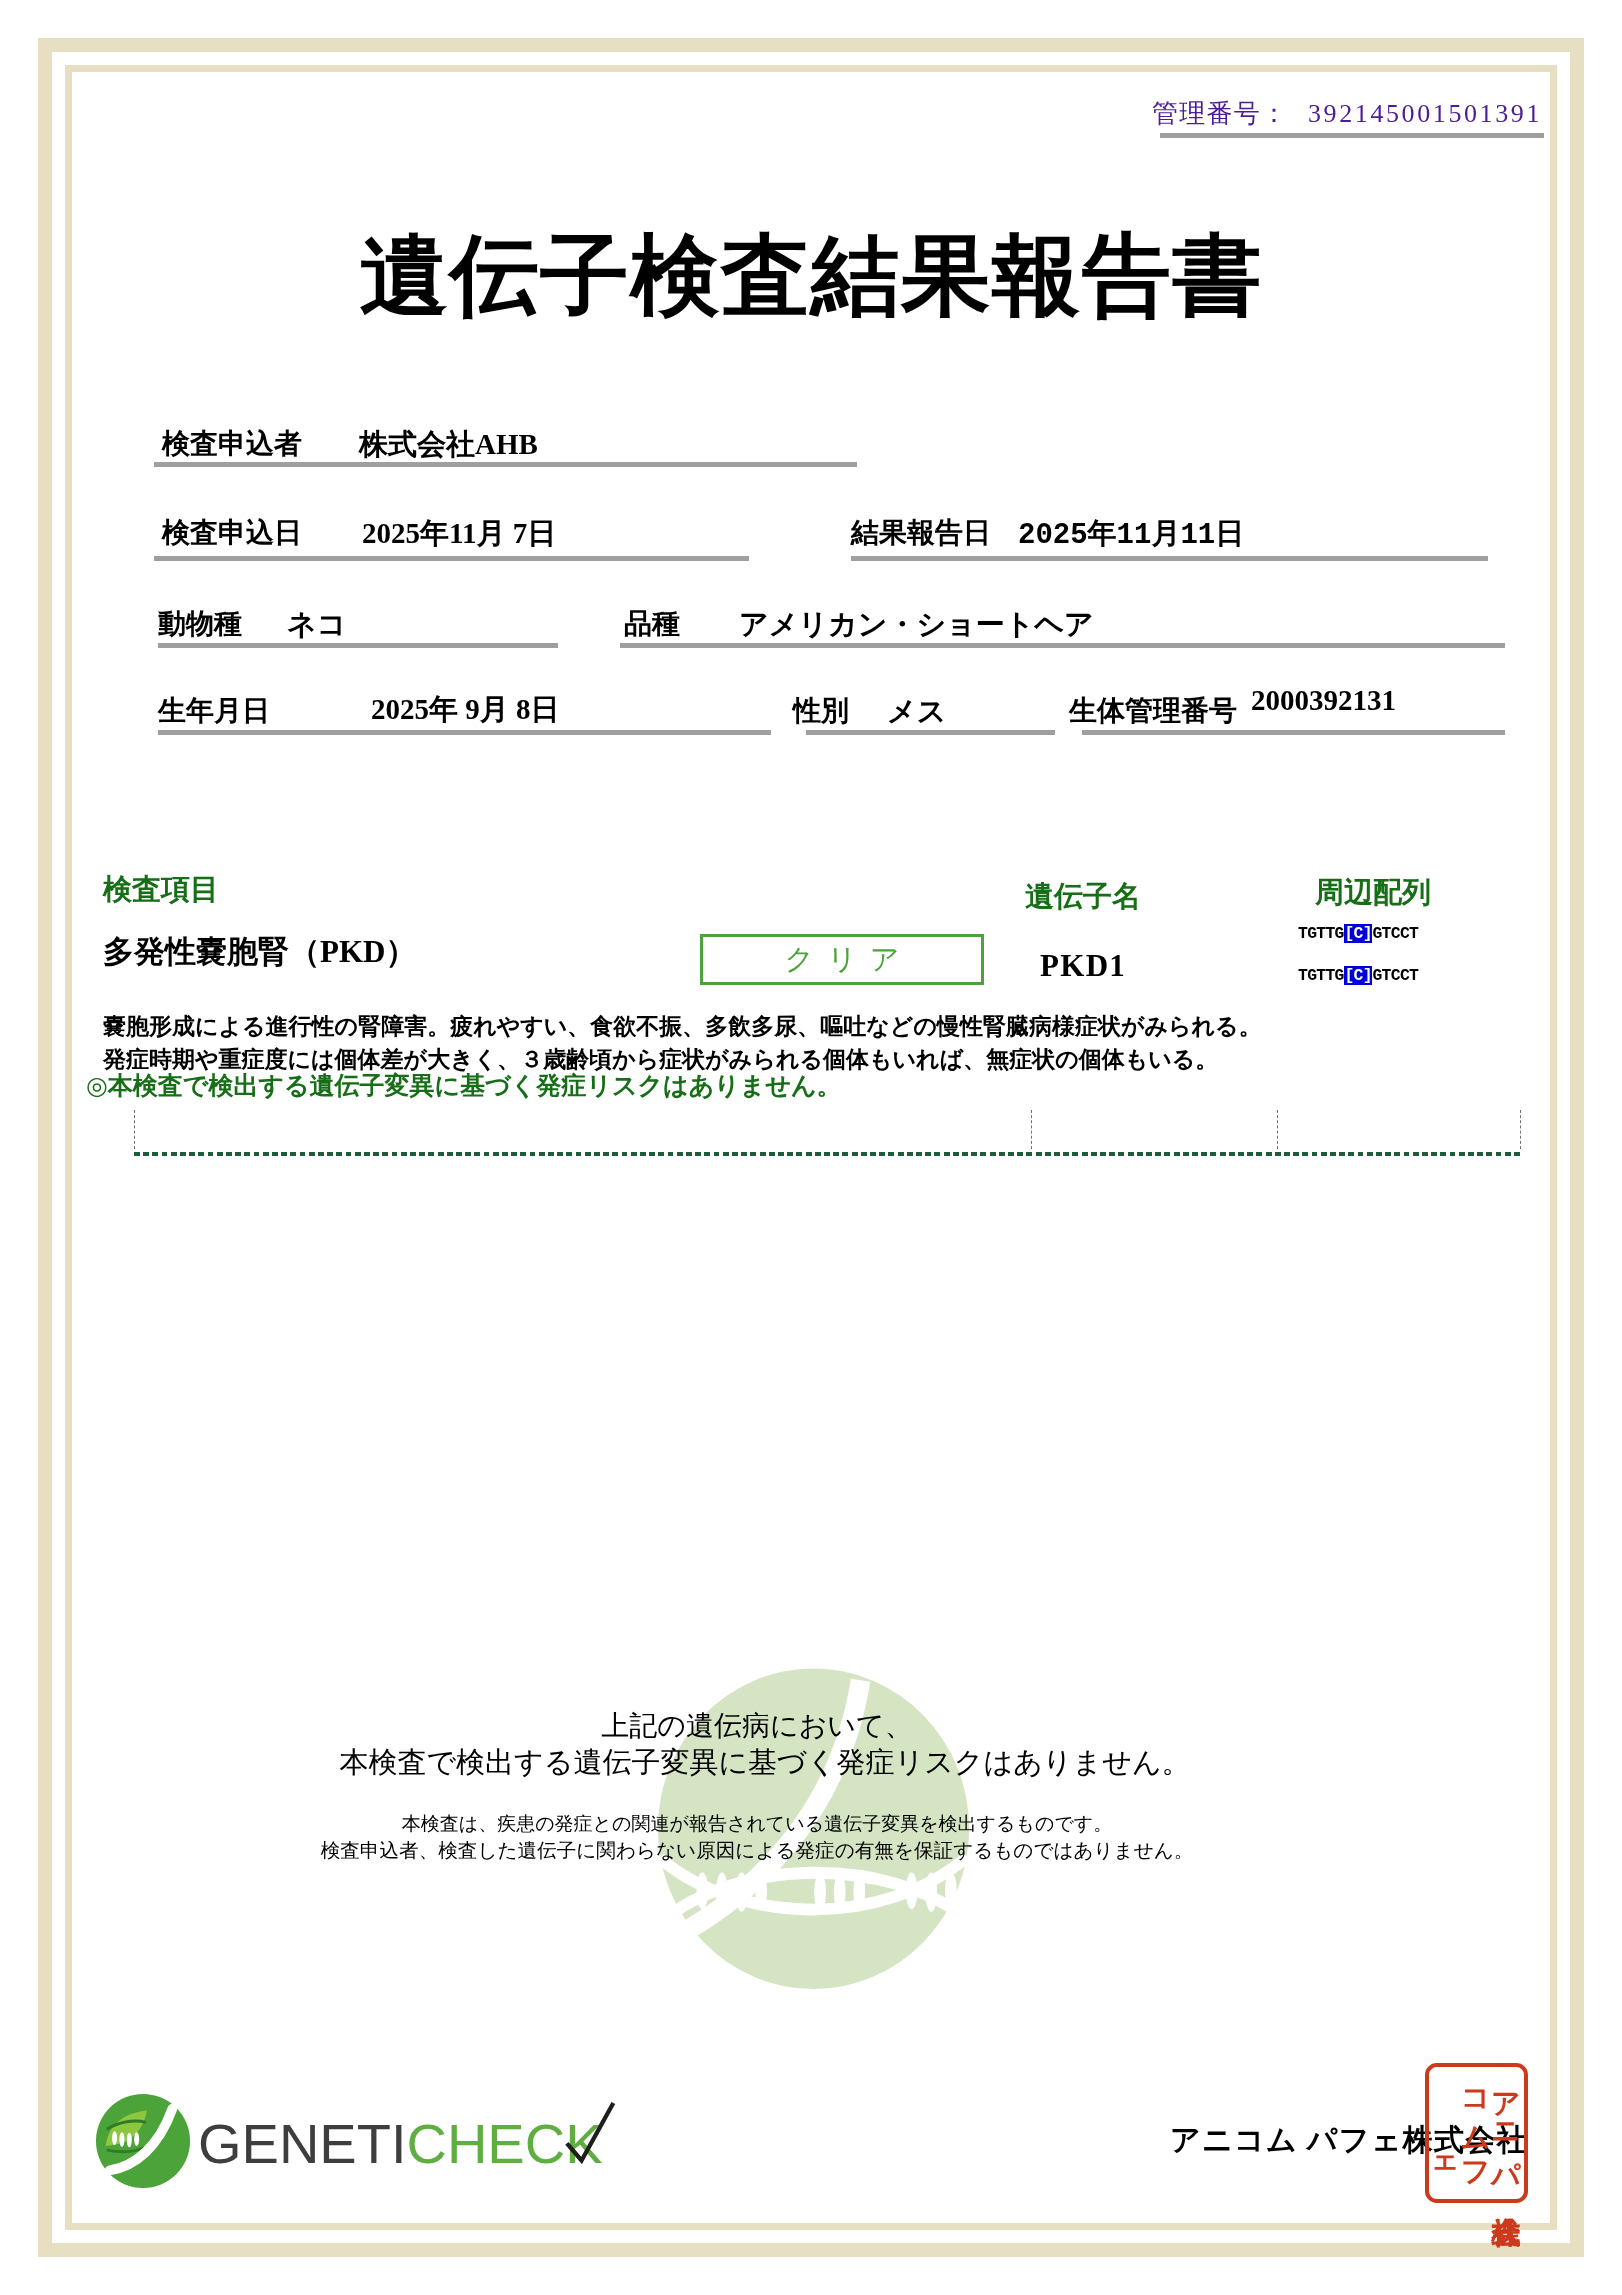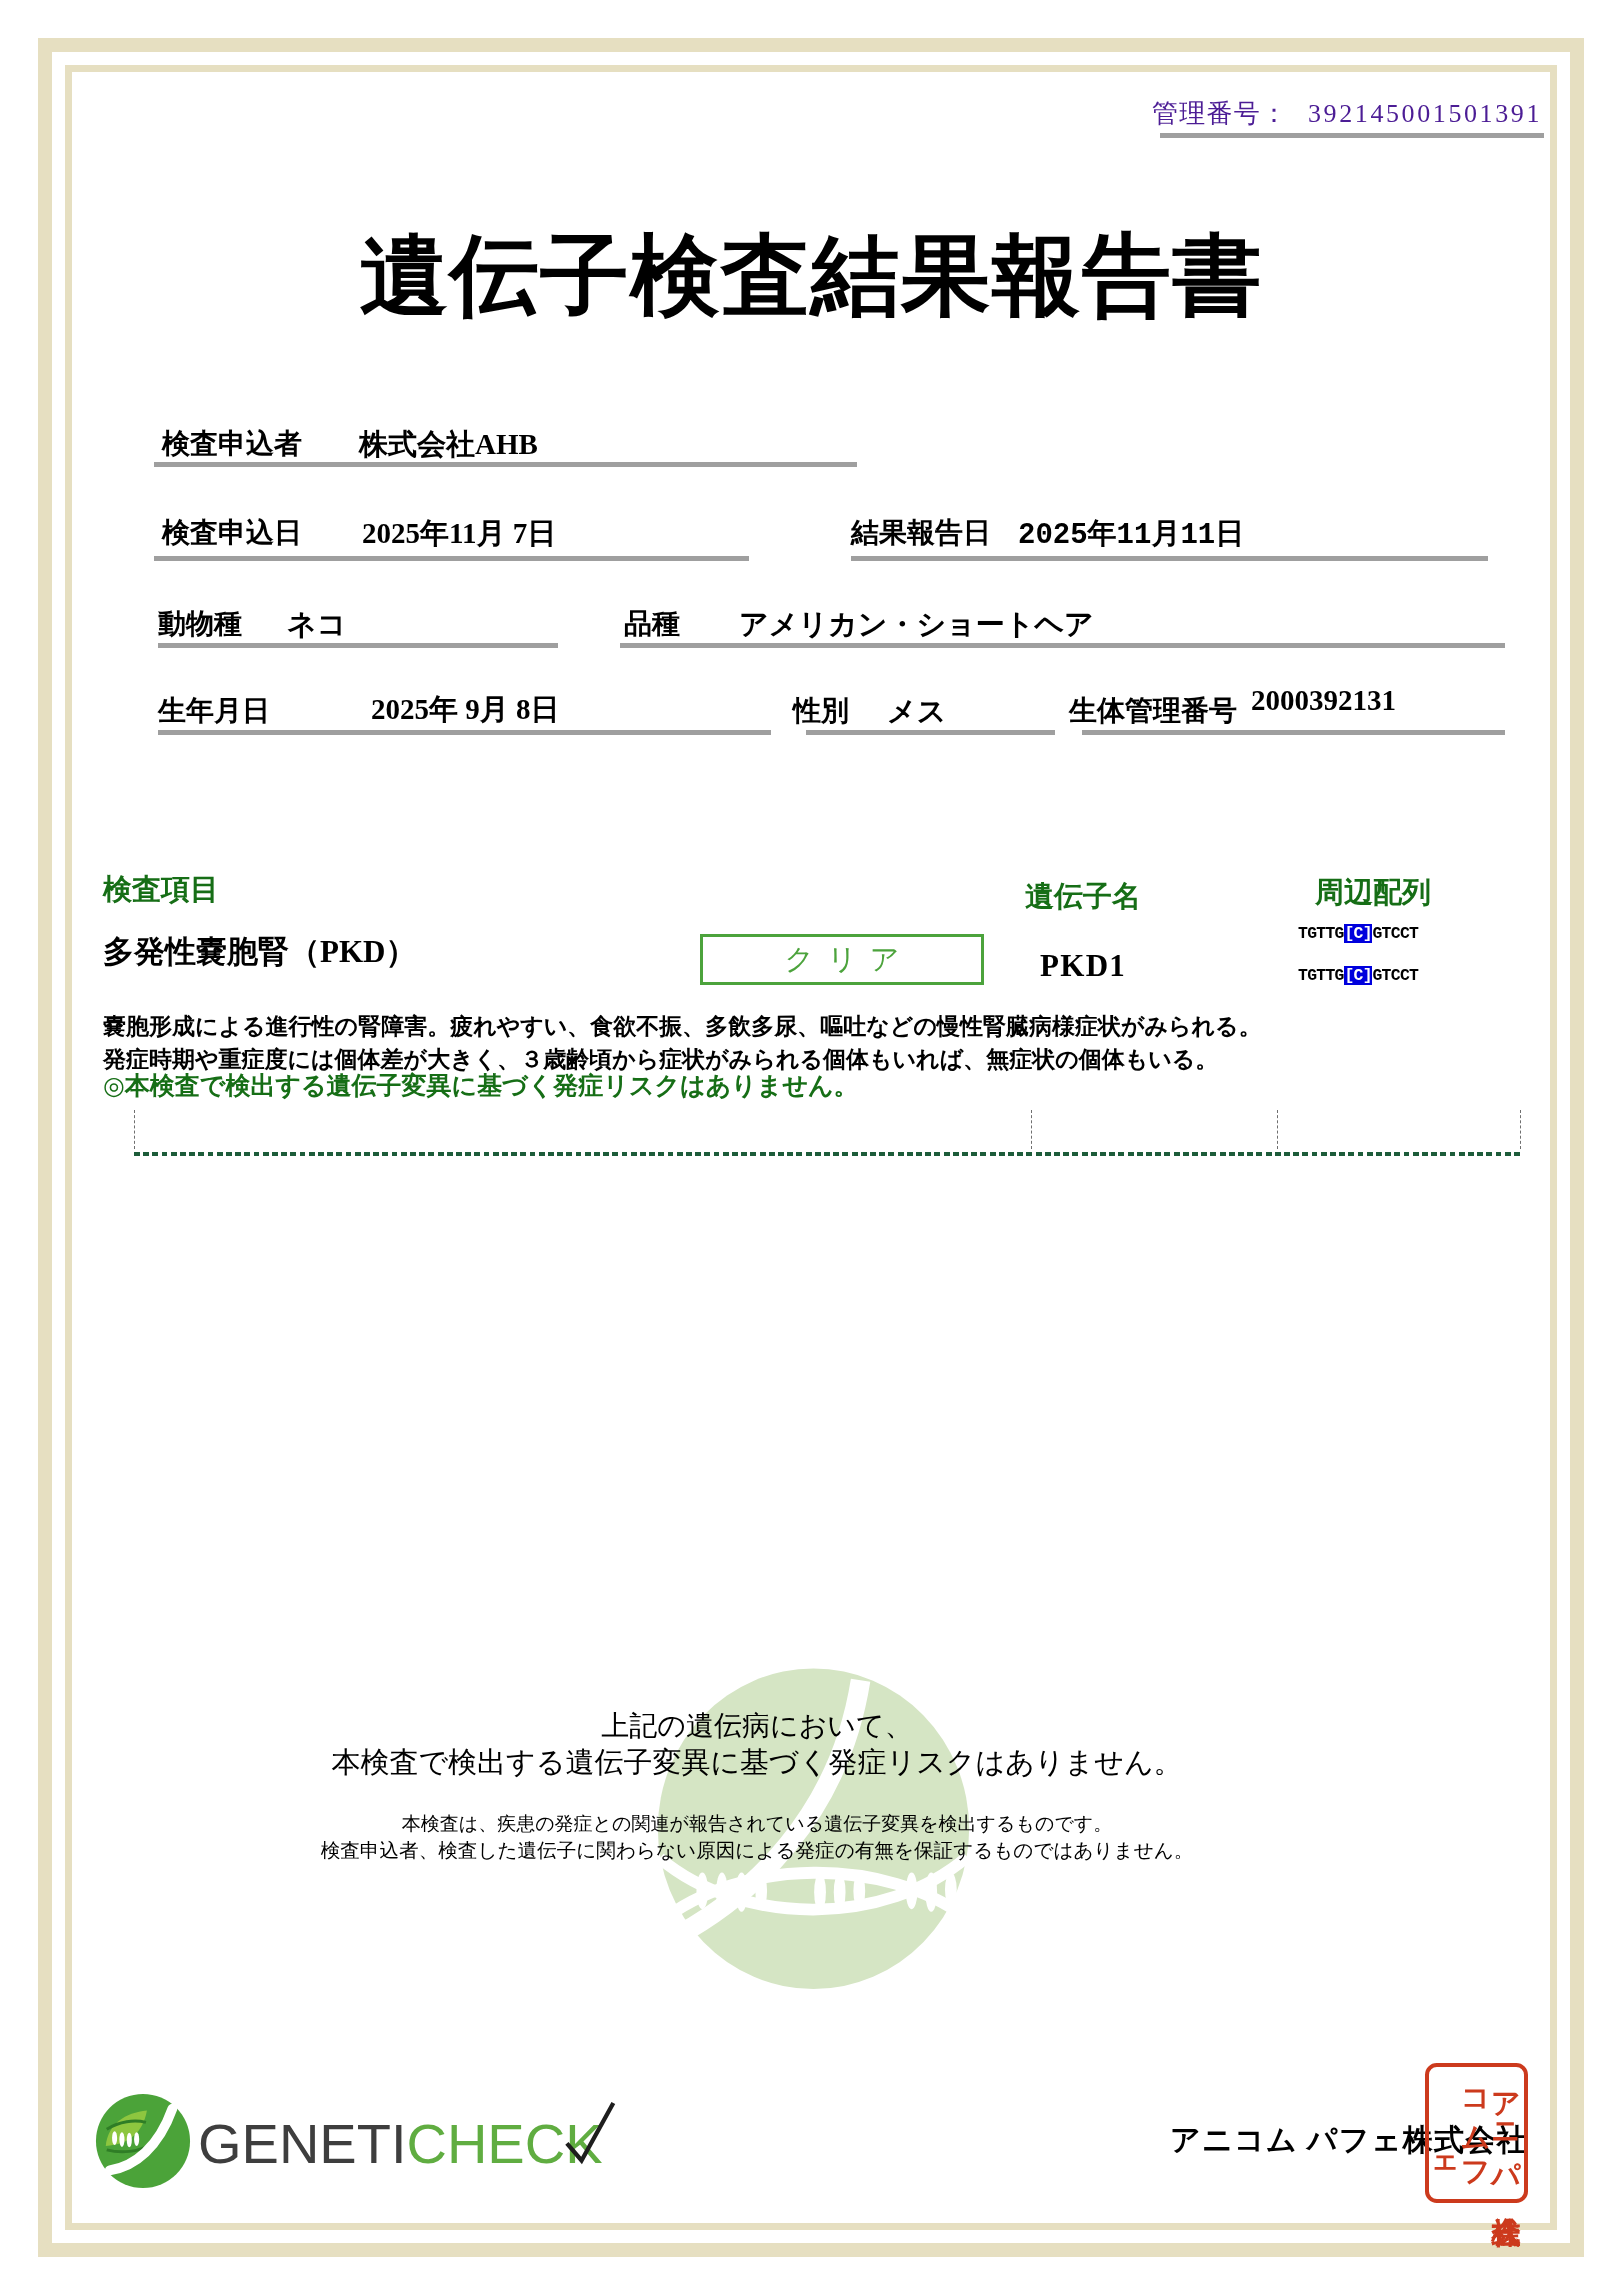--- a/index.html
+++ b/index.html
@@ -20,30 +20,30 @@
   .sec-h{position:absolute;font-size:29px;font-weight:bold;color:#166e16;white-space:nowrap;}
   .item-name{position:absolute;left:103px;top:931px;font-size:31px;font-weight:bold;white-space:nowrap;}
   .clear-box{position:absolute;left:700px;top:934px;width:284px;height:51px;border:3.3px solid #4ca33c;
              display:flex;align-items:center;justify-content:center;box-sizing:border-box;}
   .clear-box span{color:#4ca33c;font-size:29px;letter-spacing:13px;padding-left:13px;}
   .gene-name{position:absolute;left:1040px;top:948px;font-size:31px;font-weight:600;letter-spacing:1.3px;}
   .seq{position:absolute;left:1298px;font-family:"Liberation Mono","DejaVu Sans Mono",monospace;
        font-size:16.4px;font-weight:bold;letter-spacing:-0.7px;white-space:nowrap;}
   .seq .variant{background:#0000dd;color:#ffffff;padding:0 0.7px;}
   .desc{position:absolute;left:103px;font-size:23px;font-weight:bold;white-space:nowrap;margin:0;}
-  .risk{position:absolute;left:103px;top:1069px;font-size:25px;font-weight:bold;color:#166e16;white-space:nowrap;margin:0;}
+  .risk{position:absolute;left:86px;top:1069px;font-size:25px;font-weight:bold;color:#166e16;white-space:nowrap;margin:0;}
   .dotted-row{position:absolute;left:134px;top:1110px;width:1385px;height:39px;
               border-left:1.3px dashed #6f6f6f;border-right:1.3px dashed #6f6f6f;}
   .dotted-div{position:absolute;top:0;height:39px;width:0;border-left:1.3px dashed #6f6f6f;}
   .dotted-green{position:absolute;left:134px;top:1152px;width:1386px;height:3.9px;
                 background:repeating-linear-gradient(90deg,#1d5c3a 0 5.9px,transparent 5.9px 9.2px);}
   .sum{position:absolute;left:0;width:1514px;text-align:center;margin:0;white-space:nowrap;
        font-family:"Liberation Sans","DejaVu Sans",sans-serif;}
   .sum-1{top:1707px;font-size:28px;}
-  .sum-2{top:1743px;font-size:29px;}
+  .sum-2{top:1743px;font-size:29px;padding-left:8px;}
   .note-1{top:1811px;font-size:19px;}
   .note-2{top:1837px;font-size:19.6px;}
   .watermark{position:absolute;left:622px;top:1662px;}
   .logo-mark{position:absolute;left:94px;top:2092px;}
   .logo-text{position:absolute;left:198px;top:2096px;height:94px;display:flex;align-items:center;
              font-family:"Liberation Sans","DejaVu Sans",sans-serif;font-size:56px;letter-spacing:0px;white-space:nowrap;}
   .logo-dark{color:#3e3e3e;}
   .logo-green{color:#60ad41;}
   .logo-check{position:relative;left:-41px;top:-10.5px;}
   .company{position:absolute;left:1170px;top:2120px;font-size:30px;font-weight:600;letter-spacing:1.3px;white-space:nowrap;}

